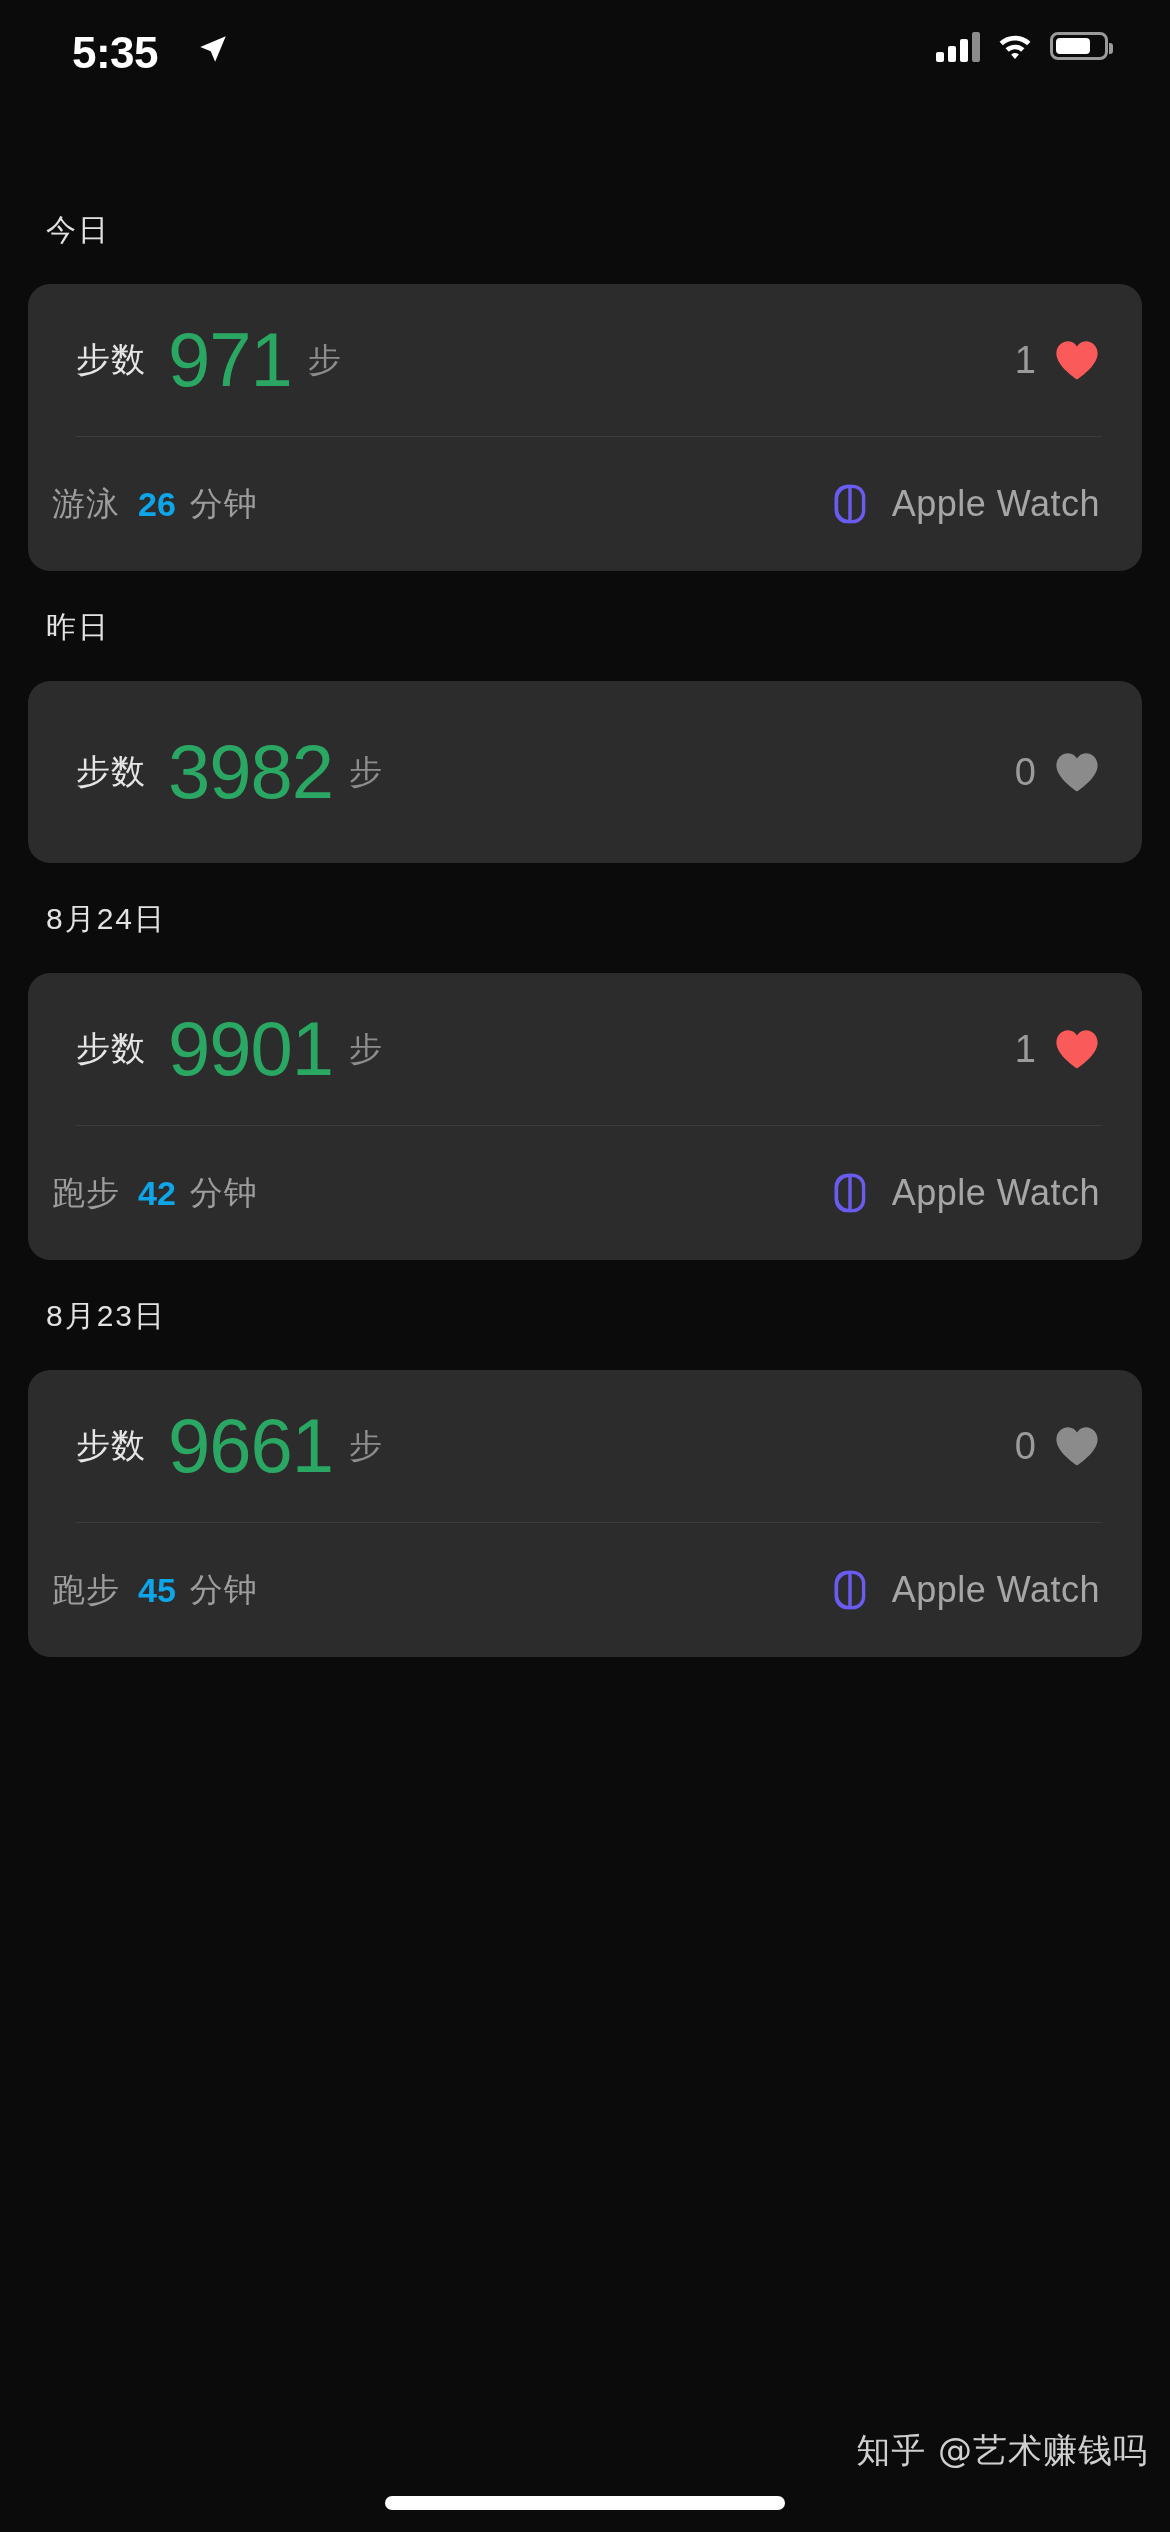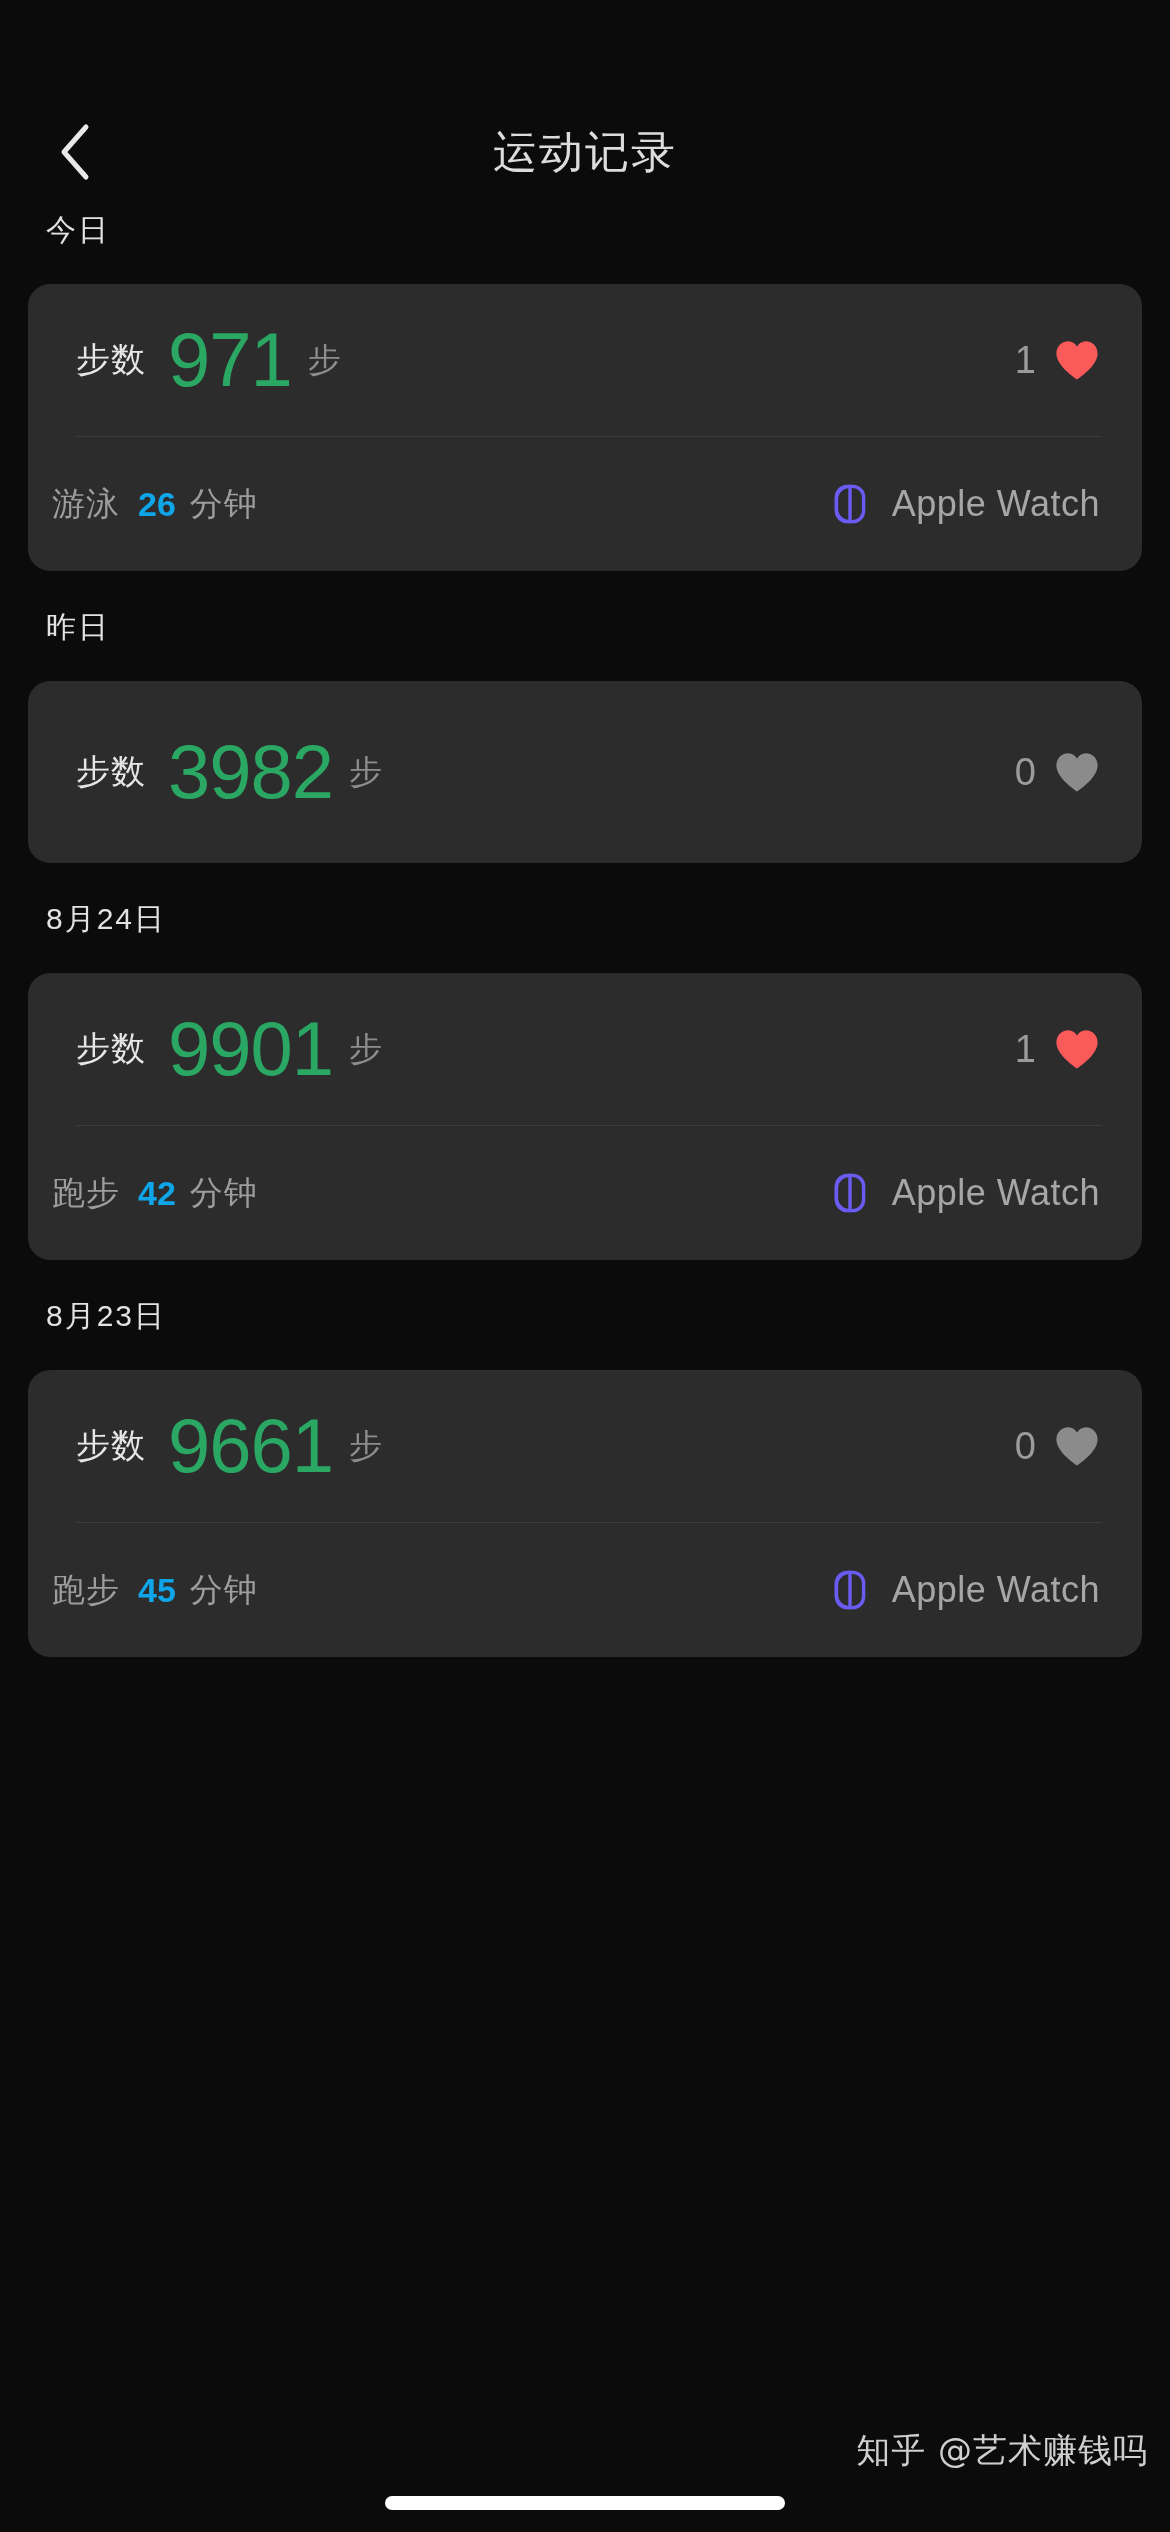--- a/index.html
+++ b/index.html
@@ -150,29 +150,43 @@
     position:absolute; left:50%; transform:translateX(-50%);
     bottom:22px; width:400px; height:14px;
     background:#ffffff; border-radius:7px;
   }
 </style>
 </head>
 <body>
 
 <div id="screen">
 
-
-  <div class="navbar">
-    <div class="nav-back">
-      <svg width="34" height="58" viewBox="0 0 34 58">
-        <path d="M28 4 L6 29 L28 54" fill="none" stroke="#e9e9e9" stroke-width="5" stroke-linecap="round" stroke-linejoin="round"></path>
+  <div class="statusbar">
+    <div class="sb-time">5:35</div>
+    <svg class="sb-loc" viewBox="0 0 24 24">
+      <path d="M21 3 L3 10.5 L10.4 13.6 L13.5 21 Z" fill="#ffffff"></path>
+    </svg>
+    <div class="sb-right">
+      <div class="bars">
+        <i></i>
+          <i></i>
+          <i></i>
+          <i></i>
+      </div>
+      <svg class="wifi" viewBox="0 0 24 20">
+        <path d="M12 3.2c4 0 7.6 1.5 10.3 4l-2.2 2.3C17.9 7.5 15.1 6.3 12 6.3S6.1 7.5 3.9 9.5L1.7 7.2C4.4 4.7 8 3.2 12 3.2z" fill="#ffffff"></path>
+        <path d="M12 9.1c2.4 0 4.6.9 6.3 2.4l-2.2 2.3A6.1 6.1 0 0 0 12 12.1c-1.6 0-3.1.6-4.1 1.7l-2.2-2.3A9.3 9.3 0 0 1 12 9.1z" fill="#ffffff"></path>
+        <path d="M12 14.6c1 0 1.9.4 2.6 1L12 18.6l-2.6-3c.7-.6 1.6-1 2.6-1z" fill="#ffffff"></path>
       </svg>
-    </div>
-    <div class="nav-title">运动记录</div>
+      <div class="battery">
+          <span></span>
+        </div>
+    </div>
   </div>
+
 
   <div class="content">
 
     <div class="section-title">今日</div>
     <div class="card">
       <div class="row steps">
         <span class="label-cn">步数</span>
         <span class="big-num">971</span>
         <span class="unit-cn">步</span>
         <span class="spacer"></span>

